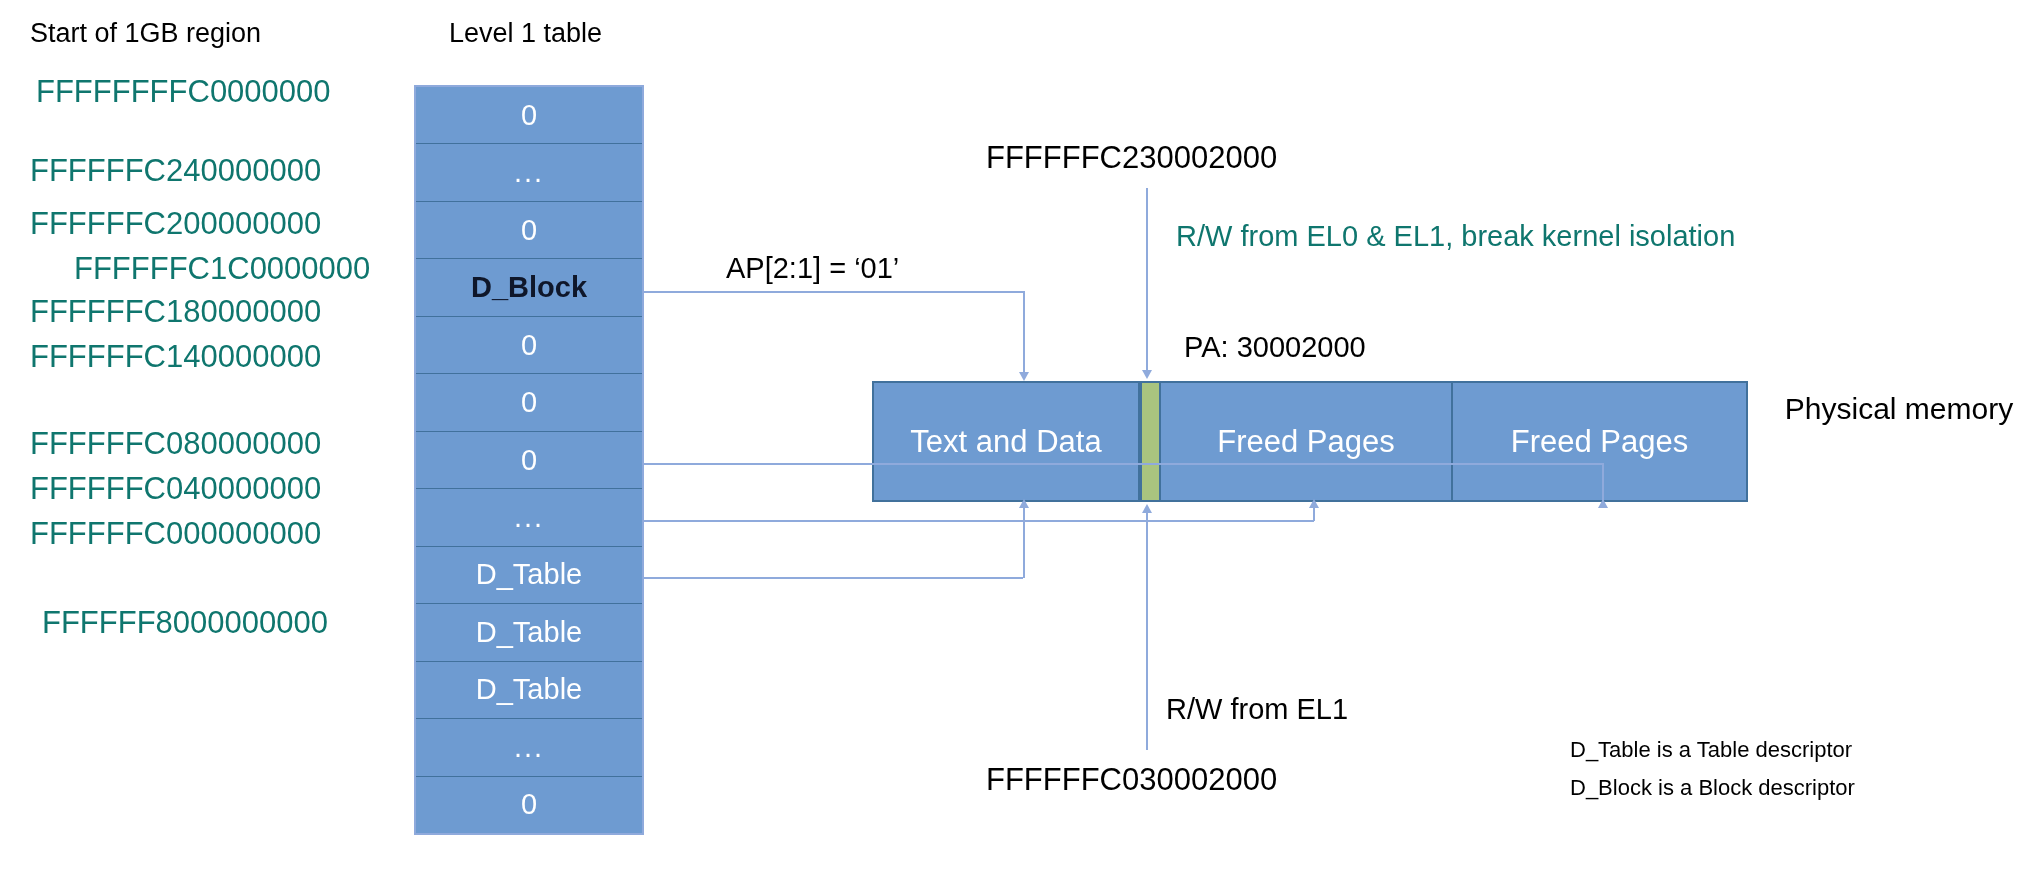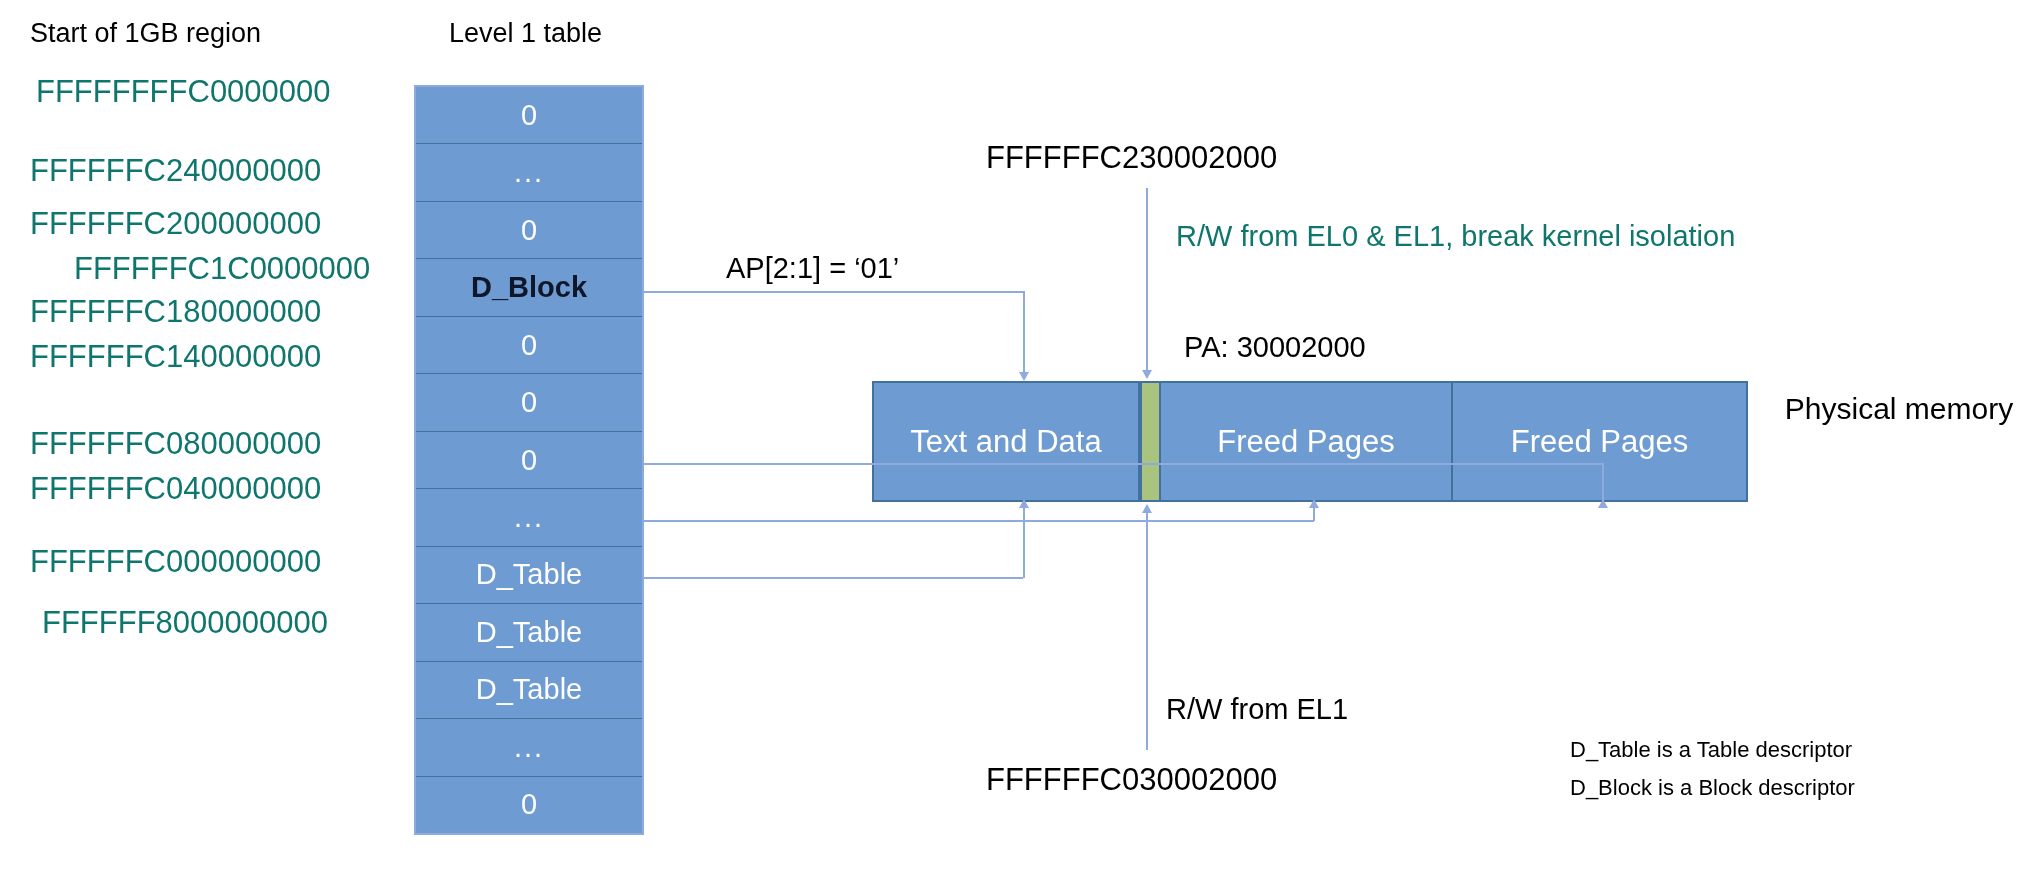--- a/index.html
+++ b/index.html
@@ -52,21 +52,21 @@
 <div class="abs hdr" style="left:436px;top:18px;margin-left:13px;">Level 1 table</div>
 
 <div class="abs addr" style="left:36px;top:74px;">FFFFFFFFC0000000</div>
 <div class="abs addr" style="left:30px;top:153px;">FFFFFFC240000000</div>
 <div class="abs addr" style="left:30px;top:206px;">FFFFFFC200000000</div>
 <div class="abs addr" style="left:30px;top:251px;margin-left:44px;">FFFFFFC1C0000000</div>
 <div class="abs addr" style="left:30px;top:294px;">FFFFFFC180000000</div>
 <div class="abs addr" style="left:30px;top:339px;">FFFFFFC140000000</div>
 <div class="abs addr" style="left:30px;top:426px;">FFFFFFC080000000</div>
 <div class="abs addr" style="left:30px;top:471px;">FFFFFFC040000000</div>
-<div class="abs addr" style="left:30px;top:516px;margin-top:28px;">FFFFFFC000000000</div>
+<div class="abs addr" style="left:30px;top:516px;">FFFFFFC000000000</div>
 <div class="abs addr" style="left:42px;top:605px;">FFFFFF8000000000</div>
 
 <div id="l1-table">
   <div class="l1-row zero">0</div>
   <div class="l1-row dots">...</div>
   <div class="l1-row zero">0</div>
   <div class="l1-row dblock">D_Block</div>
   <div class="l1-row zero">0</div>
   <div class="l1-row zero">0</div>
   <div class="l1-row zero">0</div>

